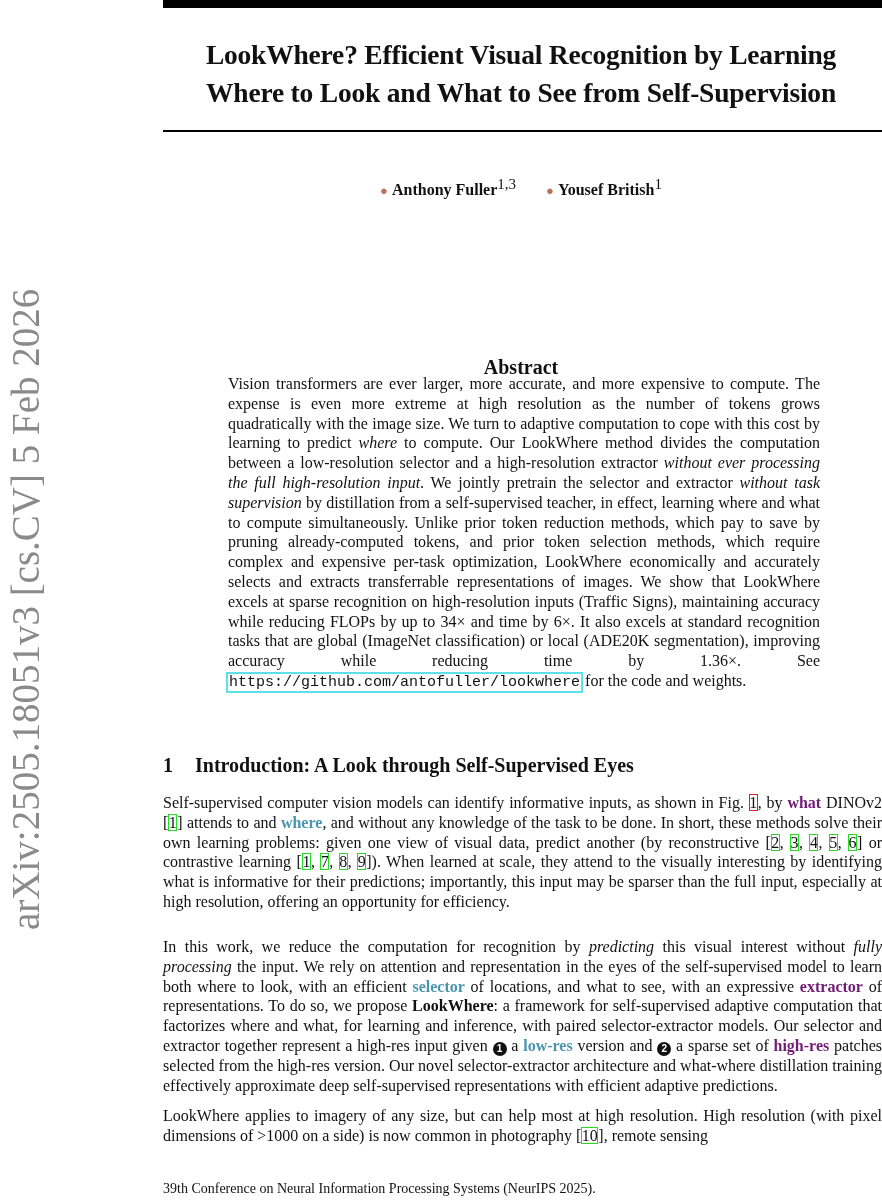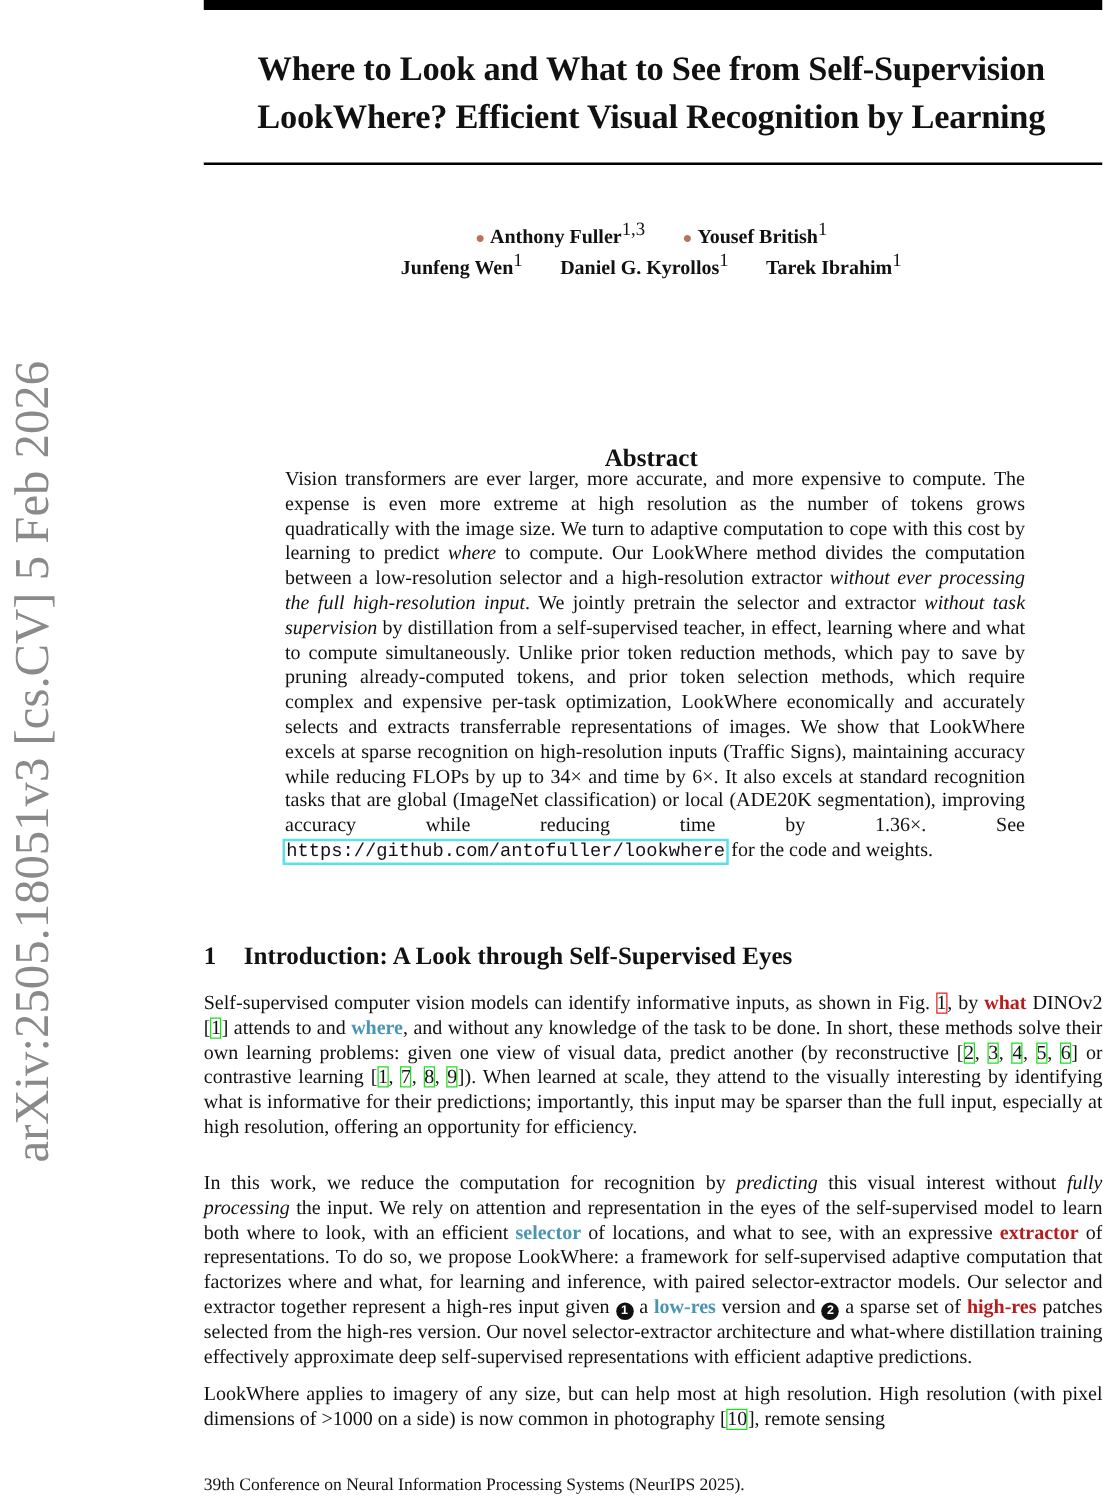--- a/index.html
+++ b/index.html
@@ -19,53 +19,46 @@
   .abstract { position: absolute; left: 228px; top: 374px; width: 592px; font-size: 16px; line-height: 19.8px; text-align: justify; }
   .link-box { font-family: "Liberation Mono", "DejaVu Sans Mono", monospace; font-size: 15px; outline: 2px solid #5ee0e8; outline-offset: 0px; padding: 0 1px; }
   .section-title { position: absolute; left: 163px; top: 742px; font-weight: bold; font-size: 20px; white-space: nowrap; margin-top: 12px; }
   .section-title .num { display: inline-block; width: 32px; }
   .para { position: absolute; left: 163px; width: 719px; font-size: 16px; line-height: 19.8px; text-align: justify; }
   .p1 { top: 793px; }
   .p2 { top: 937px; }
   .p3 { top: 1106px; }
   .cite { outline: 1.5px solid #22dd22; outline-offset: -1px; padding: 0 0.5px; color: #111; }
   .fig-ref { outline: 1.5px solid #e62020; outline-offset: -1px; padding: 0 0.5px; }
-  .what { color: #b91c1c; font-weight: bold; }
+  .what { color: #701a75; font-weight: bold; }
   .where { color: #4a95b0; font-weight: bold; }
   .circ { display: inline-block; width: 14px; height: 14px; border-radius: 50%; background: #111; color: #fff; font-size: 10px; line-height: 14px; text-align: center; font-family: "Liberation Sans", sans-serif; font-weight: bold; vertical-align: -1px; }
   .footer { position: absolute; left: 163px; top: 1181px; font-size: 14px; white-space: nowrap; }
   em { font-style: italic; }
-  b { font-weight: normal; }
+  b { font-weight: bold; }
 </style>
 </head>
 <body>
 
 <div class="top-rule"></div>
 <div class="title">
+  <div>LookWhere? Efficient Visual Recognition by Learning</div>
   <div>Where to Look and What to See from Self-Supervision</div>
-  <div>LookWhere? Efficient Visual Recognition by Learning</div>
 </div>
 <div class="bottom-rule"></div>
 
 <div class="arxiv-stamp">arXiv:2505.18051v3  [cs.CV]  5 Feb 2026</div>
 
 <div class="authors">
   <div class="row">
     <span class="dot">●</span>
     <span class="name">Anthony Fuller</span><sup>1,3</sup>
     <span class="gap"></span>
     <span class="dot">●</span>
     <span class="name">Yousef British</span><sup>1</sup>
-  </div>
-  <div class="row">
-    <span class="name">Junfeng Wen</span><sup>1</sup>
-    <span class="gap"></span>
-    <span class="name">Daniel G. Kyrollos</span><sup>1</sup>
-    <span class="gap"></span>
-    <span class="name">Tarek Ibrahim</span><sup>1</sup>
   </div>
 </div>
 
 <div class="abstract-title">Abstract</div>
 <div class="abstract"><span>Vision transformers are ever larger, more accurate, and more expensive to compute. The expense is even more extreme at high resolution as the number of tokens grows quadratically with the image size. We turn to adaptive computation to cope with this cost by learning to predict </span><em>where</em><span> to compute. Our LookWhere method divides the computation between a low-resolution selector and a high-resolution extractor </span><em>without ever processing the full high-resolution input</em><span>. We jointly pretrain the selector and extractor </span><em>without task supervision</em><span> by distillation from a self-supervised teacher, in effect, learning where and what to compute simultaneously. Unlike prior token reduction methods, which pay to save by pruning already-computed tokens, and prior token selection methods, which require complex and expensive per-task optimization, LookWhere economically and accurately selects and extracts transferrable representations of images. We show that LookWhere excels at sparse recognition on high-resolution inputs (Traffic Signs), maintaining accuracy while reducing FLOPs by up to 34× and time by 6×. It also excels at standard recognition tasks that are global (ImageNet classification) or local (ADE20K segmentation), improving accuracy while reducing time by 1.36×. See </span><span class="link-box">https://github.com/antofuller/lookwhere</span><span> for the code and weights.</span></div>
 
 <div class="section-title"><span class="num">1</span><span>Introduction: A Look through Self-Supervised Eyes</span></div>
 
 <div class="para p1"><span>Self-supervised computer vision models can identify informative inputs, as shown in Fig. </span><span class="fig-ref">1</span><span>, by </span><span class="what">what</span><span> DINOv2 [</span><span class="cite">1</span><span>] attends to and </span><span class="where">where</span><span>, and without any knowledge of the task to be done. In short, these methods solve their own learning problems: given one view of visual data, predict another (by reconstructive [</span><span class="cite">2</span>, <span class="cite">3</span>, <span class="cite">4</span>, <span class="cite">5</span>, <span class="cite">6</span><span>] or contrastive learning [</span><span class="cite">1</span>, <span class="cite">7</span>, <span class="cite">8</span>, <span class="cite">9</span><span>]). When learned at scale, they attend to the visually interesting by identifying what is informative for their predictions; importantly, this input may be sparser than the full input, especially at high resolution, offering an opportunity for efficiency.</span></div>
 

